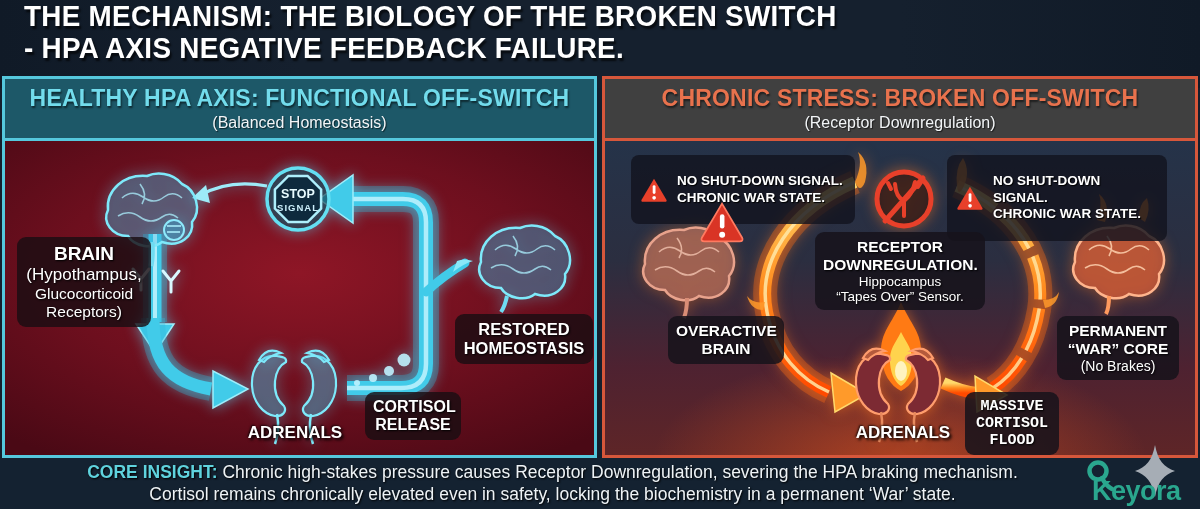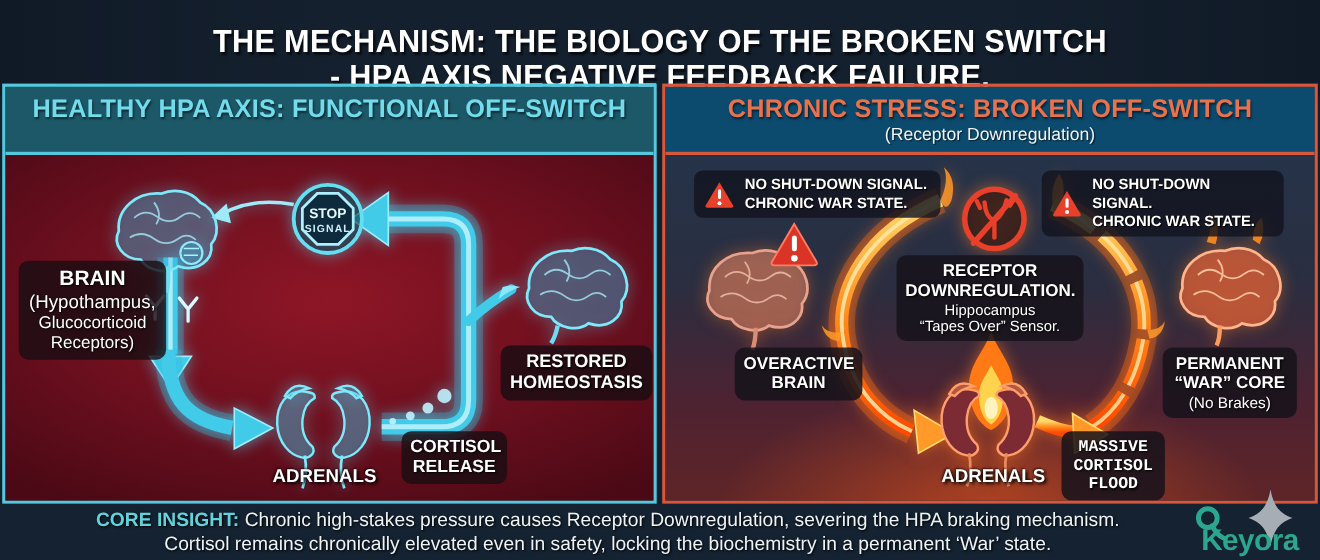--- a/index.html
+++ b/index.html
@@ -2,32 +2,32 @@
 <html><head>
 <meta charset="utf-8">
 <style>
   * { margin:0; padding:0; box-sizing:border-box; }
   body { background:#0c141f; font-family:"Liberation Sans", sans-serif; }
   #root { position:relative; width:1200px; height:509px; background:#141f2d; overflow:hidden; }
 
   
   .title-bar { position:absolute; left:0; top:0; width:1200px; height:88px;
     background:linear-gradient(90deg,#101a27,#15202e 25%,#15202e 75%,#101a27);
-    text-align:center; padding-top:22px; }
+    padding-top:0; }
   .title-line { color:#ffffff; font-weight:bold; font-size:29px; line-height:32px;
     letter-spacing:.3px; transform:scaleX(.96); transform-origin:center;
     text-shadow:2px 3px 2px rgba(0,0,0,.65); }
 
   
   .col { position:absolute; top:76px; height:382px; display:flex; flex-direction:column; }
   .col.left  { left:2px;  width:595px; border:3px solid #55c8dd; }
   .col.right { left:602px; width:596px; border:3px solid #d6573b; }
   .panel-header { height:62px; text-align:center; padding-top:4px; }
   .col.left  .panel-header { background:#1d5868; border-bottom:3px solid #55c8dd; }
-  .col.right .panel-header { background:#0c4a6e; border-bottom:3px solid #d6573b; }
+  .col.right .panel-header { background:#404040; border-bottom:3px solid #d6573b; }
   .header-main { font-weight:bold; font-size:23px; line-height:30px; letter-spacing:.2px; }
   .col.left  .header-main { color:#72dcec; text-shadow:1px 2px 2px rgba(0,0,0,.55); }
   .col.right .header-main { color:#e8724d; text-shadow:1px 2px 2px rgba(0,0,0,.55); }
   .header-sub { color:#f2f5f7; font-size:16px; line-height:20px; text-shadow:1px 1px 1px rgba(0,0,0,.6); }
 
   .panel-body { position:relative; flex:1; overflow:hidden; }
   .col.left .panel-body { background:radial-gradient(ellipse 75% 70% at 50% 42%, #8e1626 0%, #6d0f1e 55%, #4a0915 100%); }
   .col.right .panel-body {
     background:
       radial-gradient(ellipse 60% 50% at 50% 102%, rgba(255,96,28,.5), rgba(255,96,28,0) 70%),
@@ -40,21 +40,21 @@
   
   .tag { position:absolute; border-radius:9px; text-align:center; color:#fff;
     background:rgba(26,13,18,.82); padding:6px 8px; text-shadow:1px 1px 2px #000; z-index:4; }
   .col.right .tag { background:rgba(22,19,27,.86); }
   .tag .b { display:block; font-weight:bold; }
   .tag .r { display:block; }
   .plain-label { position:absolute; color:#fff; font-weight:bold; font-size:17px; text-align:center;
     text-shadow:2px 2px 3px #000, -1px -1px 2px rgba(0,0,0,.7); z-index:4; }
 
   .warn-box { position:absolute; display:flex; align-items:center; gap:9px;
-    background:rgba(18,20,30,.82); border-radius:8px; padding:5px 9px; z-index:4; }
+    background:rgba(18,20,30,.82); border-radius:8px; padding:18px 9px; z-index:4; }
   .warn-text { color:#fff; font-weight:bold; font-size:13.5px; line-height:16.5px; text-shadow:1px 1px 1px #000; }
 
   .tri-on-brain { position:absolute; left:94px; top:60px; z-index:5; }
 
   
   .footer { position:absolute; left:0; top:458px; width:1200px; height:64px; background:#142231; }
   .footer-text { position:absolute; left:40px; right:135px; top:4px; text-align:center;
     color:#eef3f6; font-size:17.5px; line-height:21.5px; text-shadow:1px 1px 2px #000; }
   .ci { color:#5fd3de; font-weight:bold; }
   .logo { position:absolute; left:1078px; top:444px; z-index:6; }
@@ -65,20 +65,21 @@
 <div id="root">
 
   <div class="title-bar">
     <div class="title-line">THE MECHANISM: THE BIOLOGY OF THE BROKEN SWITCH</div>
     <div class="title-line">- HPA AXIS NEGATIVE FEEDBACK FAILURE.</div>
   </div>
 
   <div class="col left">
     <div class="panel-header">
       <div class="header-main">HEALTHY HPA AXIS: FUNCTIONAL OFF-SWITCH</div>
+      <div class="header-sub">(Balanced Homeostasis)</div>
     </div>
     <div class="panel-body">
 
       <svg class="art cyan" viewBox="0 0 589 312">
 
         <g>
           <path d="M345 57 L398 57 Q421 57 421 80 L421 222 Q421 246 396 246 L342 246" fill="none" stroke="#2fb9da" stroke-width="26" opacity=".32"></path>
           <path d="M345 57 L398 57 Q421 57 421 80 L421 222 Q421 246 396 246 L342 246" fill="none" stroke="#41cbe9" stroke-width="14"></path>
           <path d="M345 57 L398 57 Q421 57 421 80 L421 222 Q421 246 396 246 L342 246" fill="none" stroke="#c9f5ff" stroke-width="4.5" opacity=".8"></path>
           <polygon points="348,33 348,81 314,57" fill="#41cbe9" stroke="#9deefb" stroke-width="1.5"></polygon>

